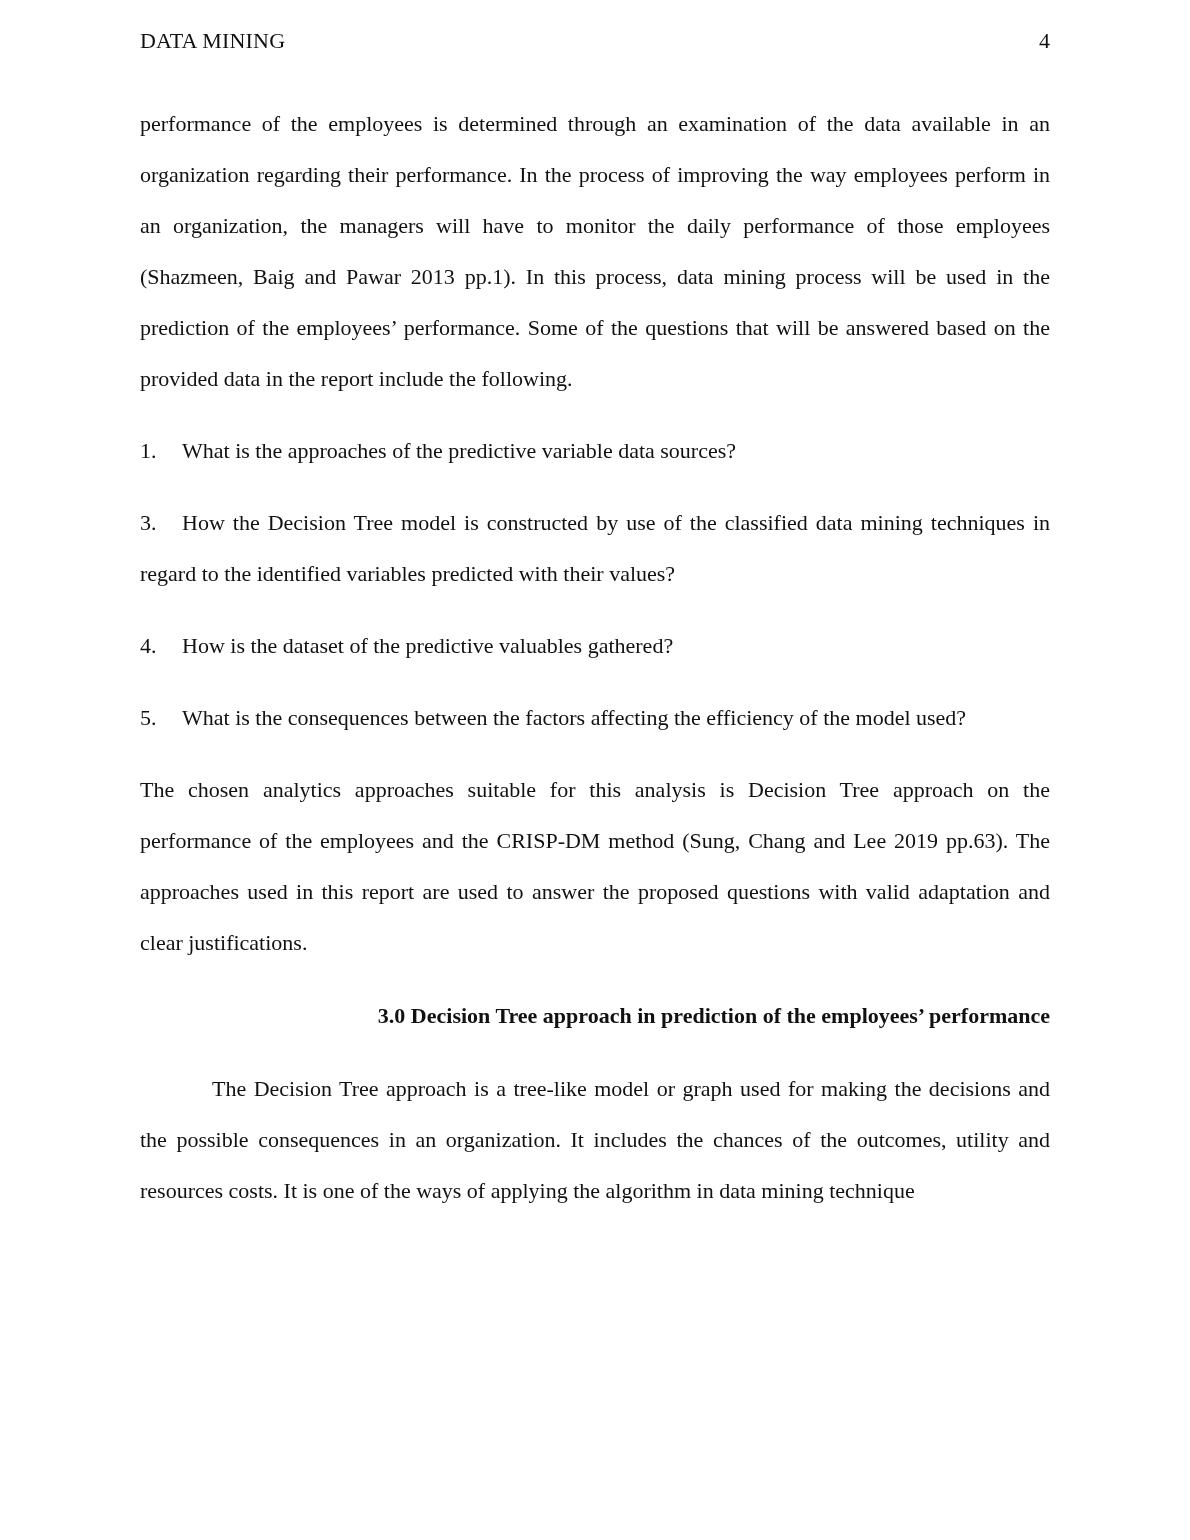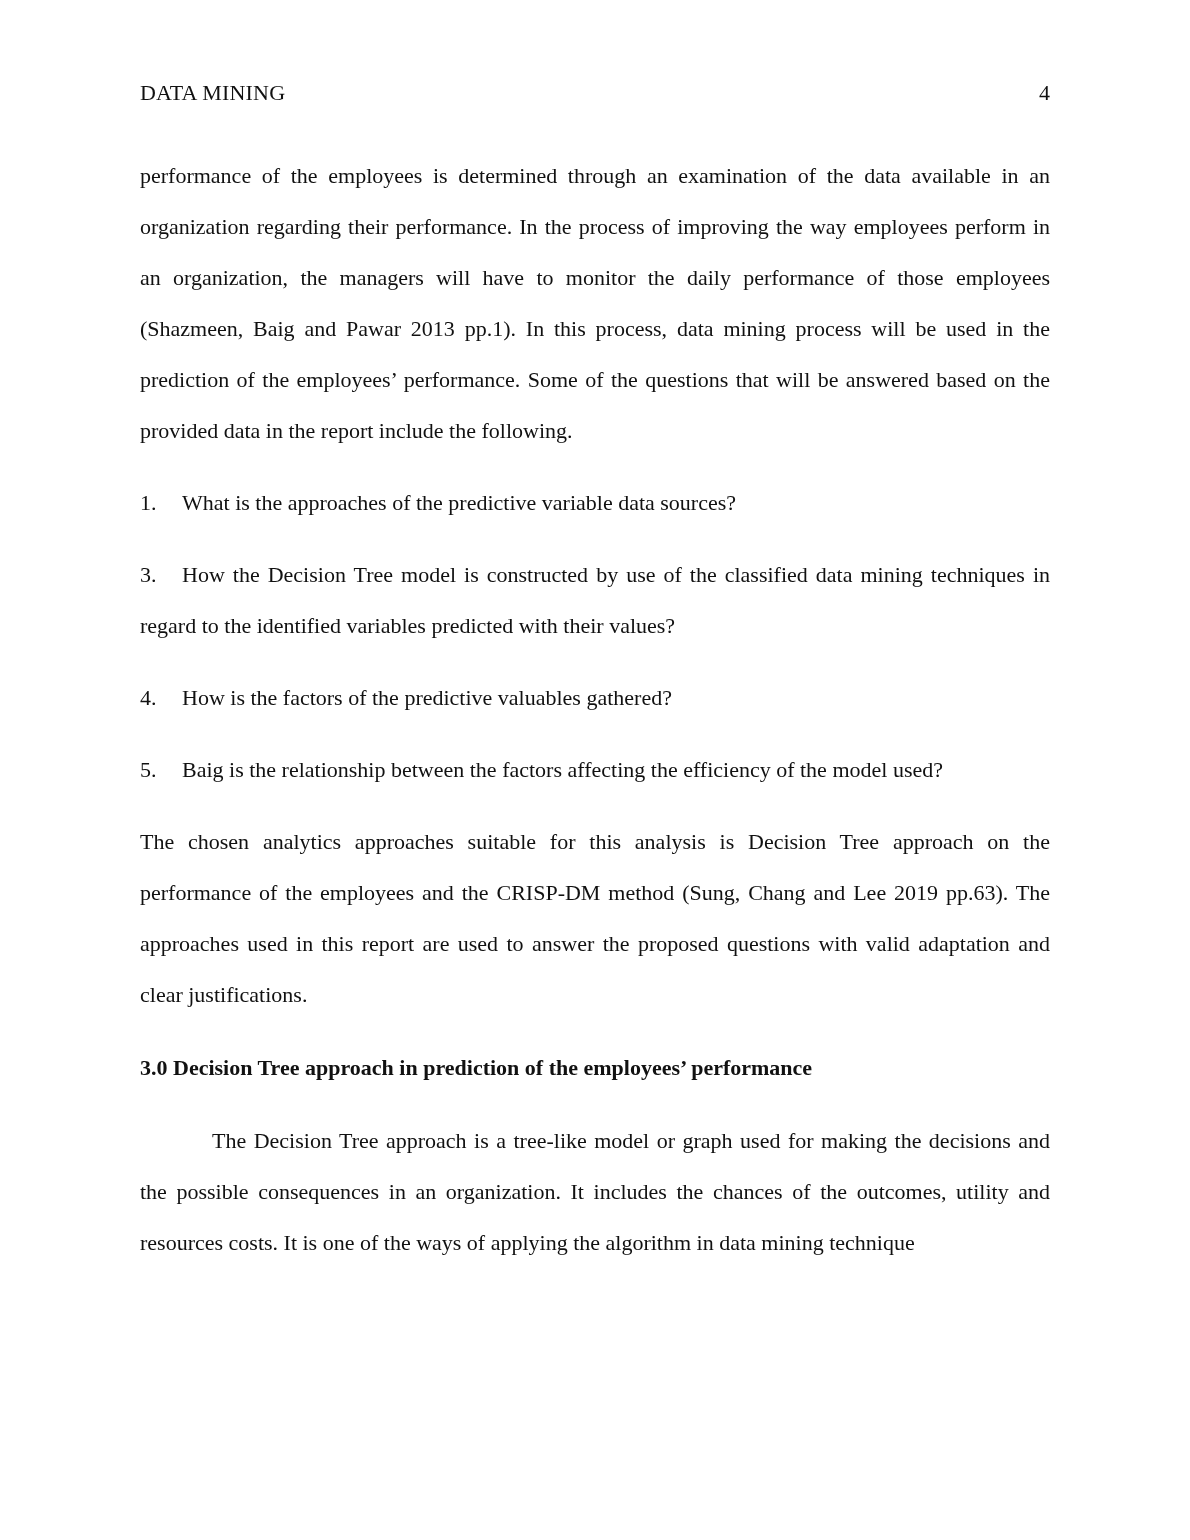--- a/index.html
+++ b/index.html
@@ -7,21 +7,21 @@
     padding: 0;
     background: #ffffff;
   }
   .page {
     position: relative;
     width: 1190px;
     height: 1540px;
     margin: 0 auto;
     background: #ffffff;
     box-sizing: border-box;
-    padding: 80px 140px 30px 140px;
+    padding: 28px 140px 30px 140px;
     font-family: "Liberation Serif", "DejaVu Serif", serif;
     font-size: 22px;
     color: #111111;
     overflow: hidden;
   }
   .page-header {
     display: flex;
     justify-content: space-between;
     align-items: baseline;
     line-height: 26px;
@@ -36,21 +36,21 @@
     margin: 0 0 21px 0;
   }
   .question .qnum {
     display: inline-block;
     min-width: 42px;
   }
   .question .qnum.wide {
     min-width: 64px;
   }
   .section-heading {
-    text-align: left;
+    text-align: right;
     font-weight: bold;
     line-height: 53px;
     margin: 0 0 21px 0;
   }
   .indented {
     text-indent: 72px;
   }
 </style>
 </head>
 <body>
@@ -67,25 +67,25 @@
   <p class="body-par question">
     <span class="qnum">1.</span><span class="qtext">What is the approaches of the predictive variable data sources?</span>
   </p>
 
 
   <p class="body-par question">
     <span class="qnum">3.</span><span class="qtext">How the Decision Tree model is constructed by use of the classified data mining techniques in regard to the identified variables predicted with their values?</span>
   </p>
 
   <p class="body-par question">
-    <span class="qnum">4.</span><span class="qtext">How is the factors of the predictive valuables gathered?</span>
+    <span class="qnum">4.</span><span class="qtext">How is the dataset of the predictive valuables gathered?</span>
   </p>
 
   <p class="body-par question">
-    <span class="qnum">5.</span><span class="qtext">Baig is the relationship between the factors affecting the efficiency of the model used?</span>
+    <span class="qnum">5.</span><span class="qtext">What is the consequences between the factors affecting the efficiency of the model used?</span>
   </p>
 
   <p class="body-par">The chosen analytics approaches suitable for this analysis is Decision Tree approach on the performance of the employees and the CRISP-DM method (Sung, Chang and Lee 2019 pp.63). The approaches used in this report are used to answer the proposed questions with valid adaptation and clear justifications.</p>
 
   <h2 class="section-heading" style="font-size:22px;">3.0 Decision Tree approach in prediction of the employees’ performance</h2>
 
   <p class="body-par indented">The Decision Tree approach is a tree-like model or graph used for making the decisions and the possible consequences in an organization. It includes the chances of the outcomes, utility and resources costs. It is one of the ways of applying the algorithm in data mining technique</p>
 
 </div>
 

